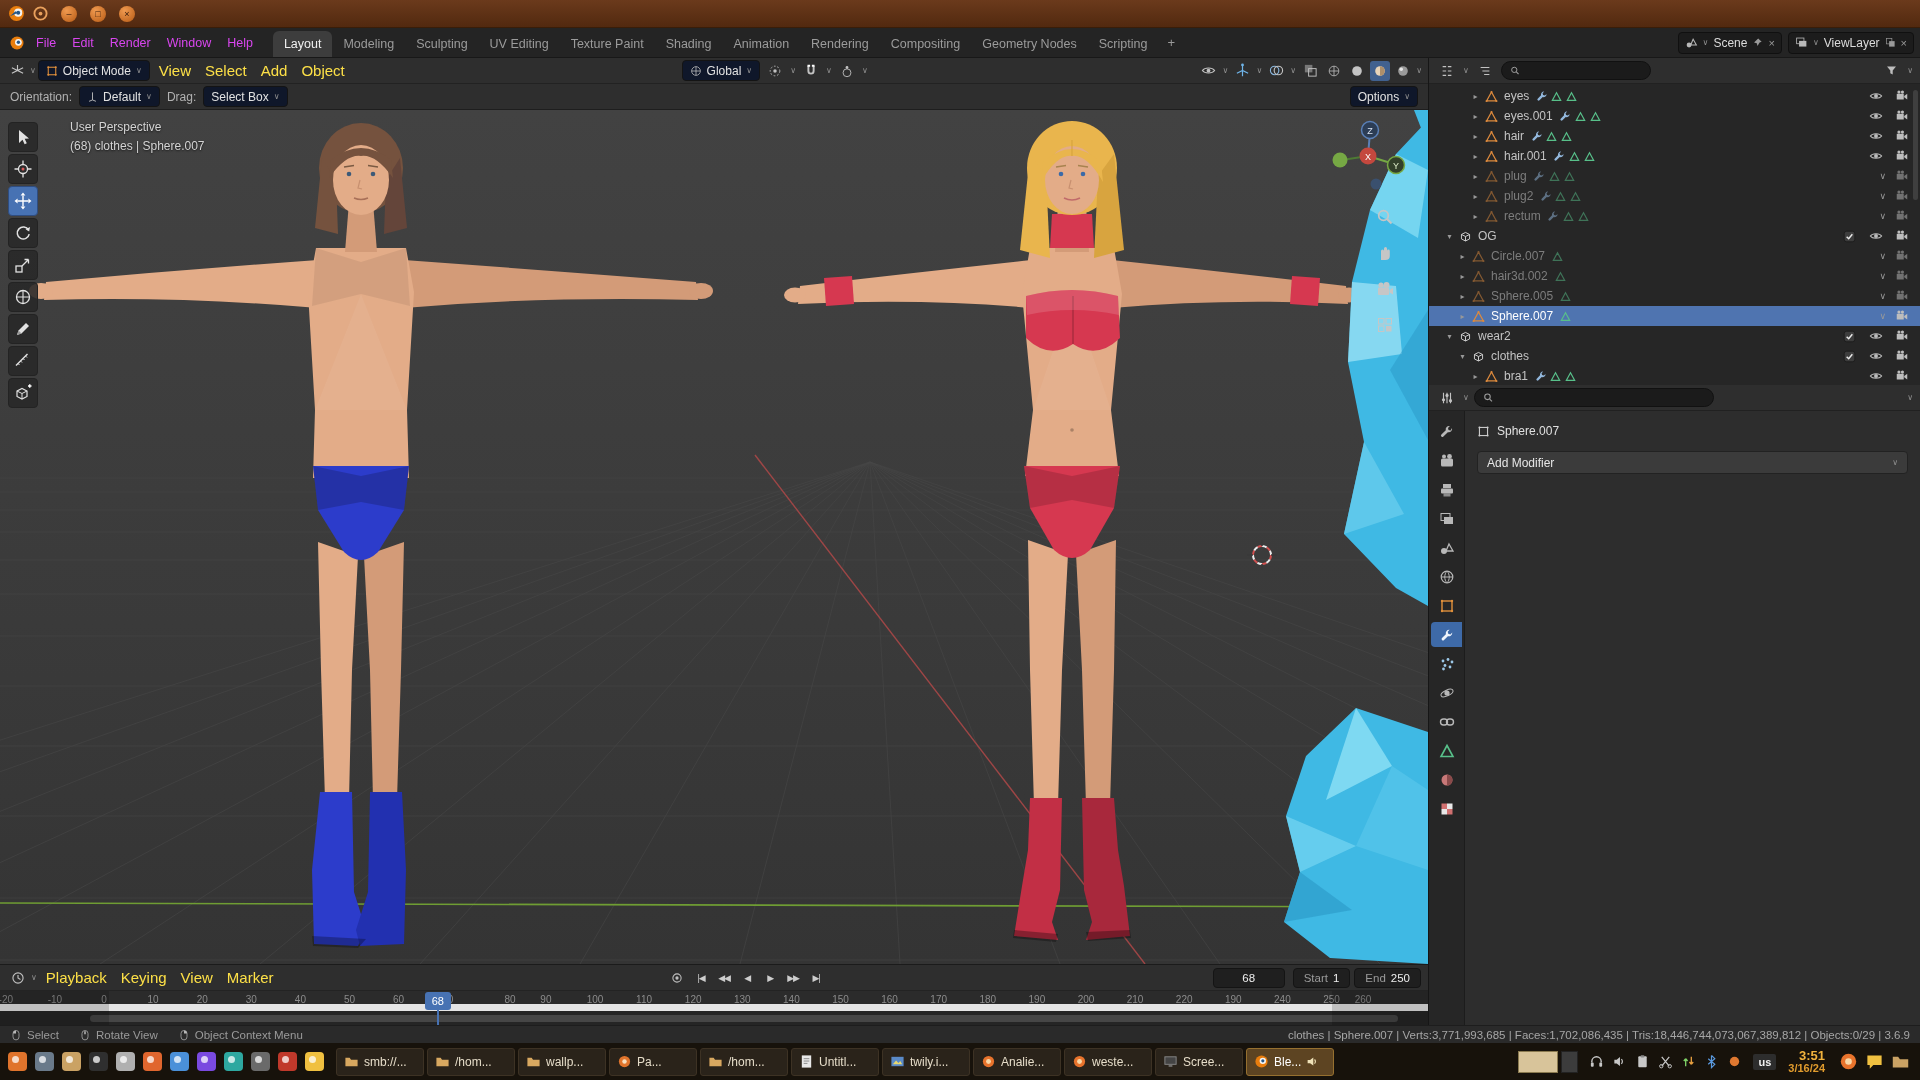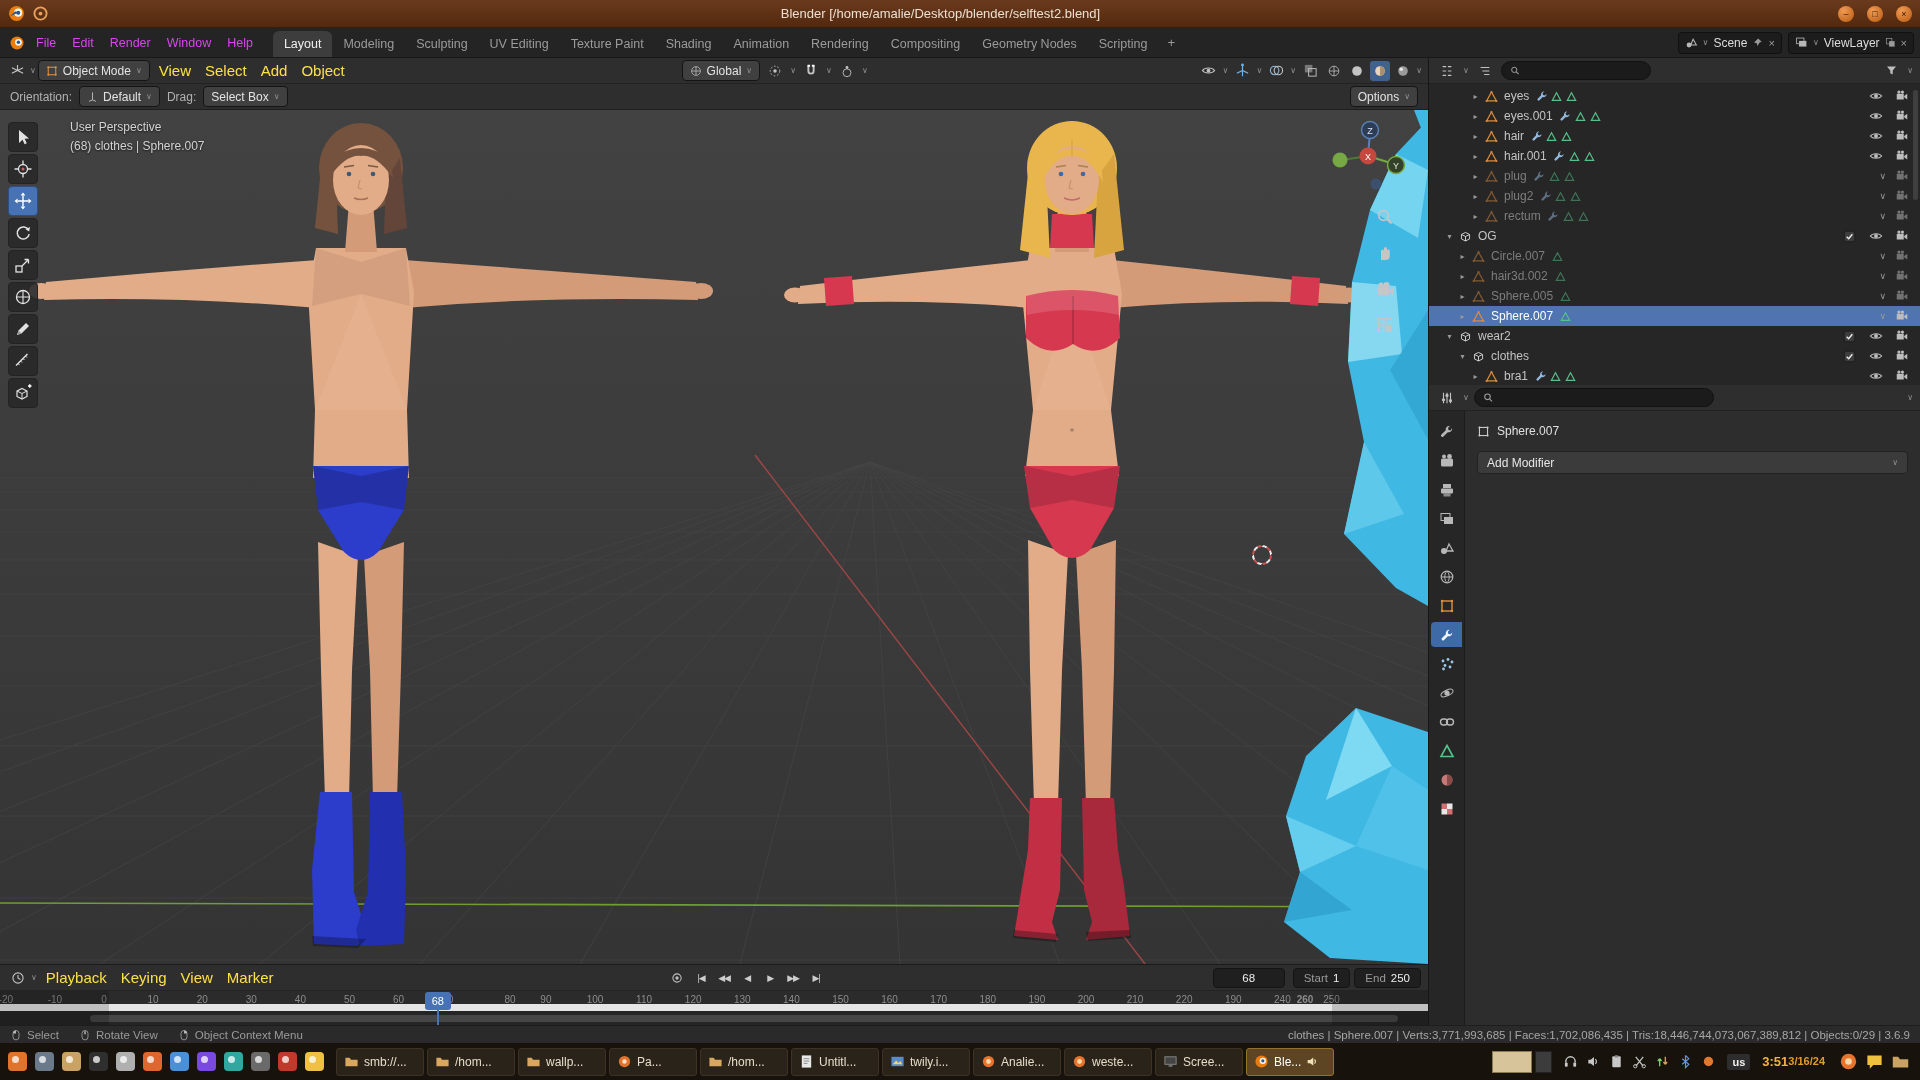--- a/index.html
+++ b/index.html
@@ -15,21 +15,21 @@
 .topbar{position:absolute;left:0;top:28px;width:1920px;height:30px;background:#242424;border-bottom:1px solid #181818;display:flex;align-items:center;padding:0 6px}
 .menu-item{padding:3px 8px;font-size:12.5px;color:#d946ef;border-radius:3px}
 .ws-tabs{display:flex;align-items:flex-end;height:100%;margin-left:12px}
 .tab{padding:6px 11px 6px;font-size:12.5px;color:#9b9b9b;border-radius:6px 6px 0 0;white-space:nowrap}
 .tab.active{background:#3d3d3d;color:#f0f0f0}
 .tab-add{padding:4px 9px;color:#9b9b9b;font-size:13px}
 .pill{display:flex;align-items:center;gap:5px;background:#1c1c1c;border:1px solid #101010;border-radius:4px;padding:2px 6px;font-size:12px;color:#dcdcdc;height:22px;margin-left:6px;white-space:nowrap}
 .flex1{flex:1}
 
 .vheader{position:absolute;left:0;top:58px;width:1428px;height:26px;background:#2e2e2e;border-bottom:1px solid #222;display:flex;align-items:center;gap:2px;padding:0 6px}
-.dd{display:flex;align-items:center;gap:5px;background:#404040;border:1px solid #141414;border-radius:4px;padding:2px 7px;font-size:12px;color:#e2e2e2;height:21px;white-space:nowrap}
+.dd{display:flex;align-items:center;gap:5px;background:#0f172a;border:1px solid #141414;border-radius:4px;padding:2px 7px;font-size:12px;color:#e2e2e2;height:21px;white-space:nowrap}
 .vmenu{padding:2px 7px;font-size:15px;color:#fde047}
 .icon-btn{width:22px;height:21px;display:inline-flex;align-items:center;justify-content:center;border-radius:3px}
 .vh-center{display:flex;align-items:center;gap:4px;margin:0 auto}
 .vh-right{display:flex;align-items:center;gap:3px}
 .shadebtn{width:20px;height:20px;display:inline-flex;align-items:center;justify-content:center;border-radius:3px}
 .shadebtn.active{background:#41618f}
 .toolrow{position:absolute;left:0;top:84px;width:1428px;height:26px;background:#2e2e2e;border-bottom:1px solid #1e1e1e;display:flex;align-items:center;gap:7px;padding:0 10px;font-size:12px;color:#b2b2b2}
 
 .viewport{position:absolute;left:0;top:110px;width:1428px;height:854px;background:linear-gradient(#424242,#3a3a3a 60%,#343434);overflow:hidden}
 .scene-svg{position:absolute;left:0;top:0}
@@ -90,21 +90,21 @@
 .launch-core{width:19px;height:19px;border-radius:4px;position:relative}
 .launch-core::after{content:"";position:absolute;left:4px;top:4px;width:7px;height:7px;border-radius:50%;background:rgba(255,255,255,.75)}
 .twin{display:flex;align-items:center;gap:5px;height:28px;padding:0 7px;background:#2a231a;border:1px solid #3d3224;border-radius:3px;flex:0 1 100px;min-width:88px;color:#e6ddc9;font-size:12px;overflow:hidden}
 .twin.active{background:#5d4422;border-color:#96702f;color:#fff}
 .twin .lbl{white-space:nowrap;overflow:hidden}
 .twin-icn{flex:none;display:inline-flex}
 .pagerbox{width:40px;height:22px;background:#d8c49a;border:1px solid #8a7a50;flex:none}
 .pagerbox.dark{width:17px;background:#3c3c3c;border-color:#222}
 .tray{display:flex;align-items:center;gap:8px;margin:0 8px}
 .kb{background:#2d2d2d;color:#f0f0f0;font-size:11px;font-weight:bold;padding:2px 5px;border-radius:2px}
-.clock{display:flex;align-items:flex-end;line-height:13px;margin:0 9px}
+.clock{display:flex;flex-direction:column;align-items:flex-end;line-height:13px;margin:0 9px}
 .clock .time{color:#f2b33d;font-size:13px;font-weight:bold}
 .clock .date{color:#e09b2d;font-size:11px;font-weight:bold}
 .rt-icn{width:22px;height:22px;display:inline-flex;align-items:center;justify-content:center;flex:none}
 </style>
 </head>
 <body>
 
 <div class="titlebar">
   <span>
     <svg width="17" height="17" viewBox="0 0 16 16">
@@ -113,21 +113,20 @@
         <circle cx="9.6" cy="7.2" r="1.9" fill="#265787"></circle>
         <path d="M1.8 10.5 L7 5.8 L9 7.5 Z" fill="#265787"></path>
       </svg>
   </span>
   <span>
     <svg width="15" height="15" viewBox="0 0 16 16">
         <circle cx="8" cy="8" r="6.5" fill="none" stroke="#e8a05c" stroke-width="2"></circle>
         <circle cx="8" cy="8" r="2" fill="#e8a05c"></circle>
       </svg>
   </span>
-  <div class="t-title">Blender [/home/amalie/Desktop/blender/selftest2.blend]</div>
   <span class="wbtn">–</span>
   <span class="wbtn">□</span>
   <span class="wbtn">×</span>
 </div>
 
 <div class="topbar">
   <span class="icon-btn">
     <svg width="16" height="16" viewBox="0 0 16 16">
         <circle cx="8" cy="8" r="6.5" fill="#e87d0d"></circle>
         <circle cx="9.4" cy="7.3" r="3.4" fill="#f4f4f4"></circle>
@@ -1337,21 +1336,21 @@
       <span class="tick" style="left: 889.6px;">160</span>
       <span class="tick" style="left: 938.7px;">170</span>
       <span class="tick" style="left: 987.8px;">180</span>
       <span class="tick" style="left: 1036.9px;">190</span>
       <span class="tick" style="left: 1086px;">200</span>
       <span class="tick" style="left: 1135.1px;">210</span>
       <span class="tick" style="left: 1184.2px;">220</span>
       <span class="tick" style="left: 1233.3px;">190</span>
       <span class="tick" style="left: 1282.4px;">240</span>
       <span class="tick" style="left: 1331.5px;">250</span>
-      <span class="tick" style="left: 1305px; font-weight: bold;">260</span>
+      <span class="tick" style="left: 1363px;">260</span>
     </div>
   <div class="tl-track">
     <div class="hscroll"></div>
   </div>
   <div class="range-dim" id="range-dim-left" style="left: 0px; width: 108.91px;"></div>
   <div class="range-dim" id="range-dim-right" style="left: 1331.5px; width: 96.5px;"></div>
   <div class="playhead-line" id="playhead-line" style="left: 436.88px;"></div>
   <div class="playhead-label" id="playhead-label" style="left: 437.88px;">68</div>
 </div>
 

